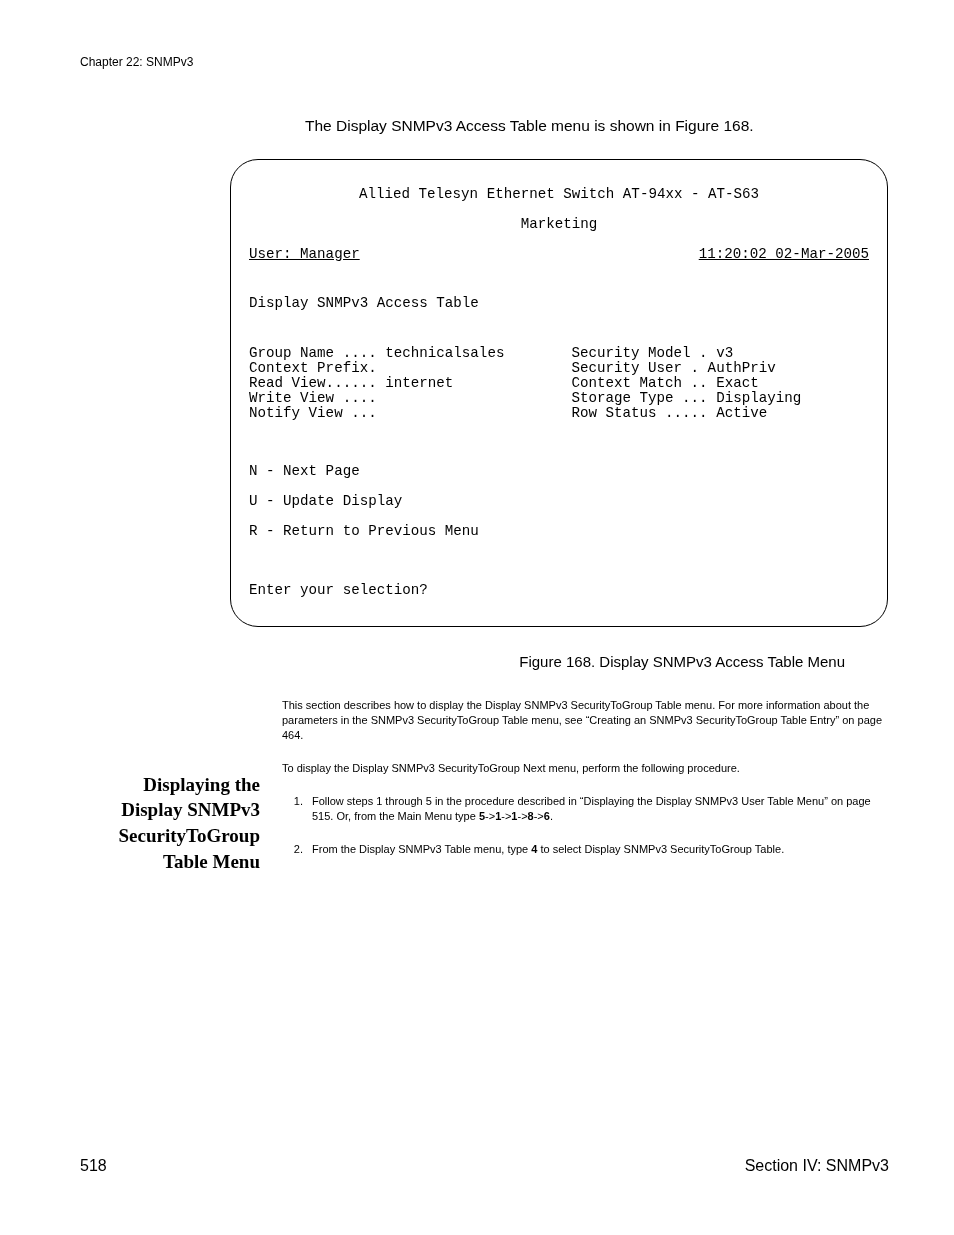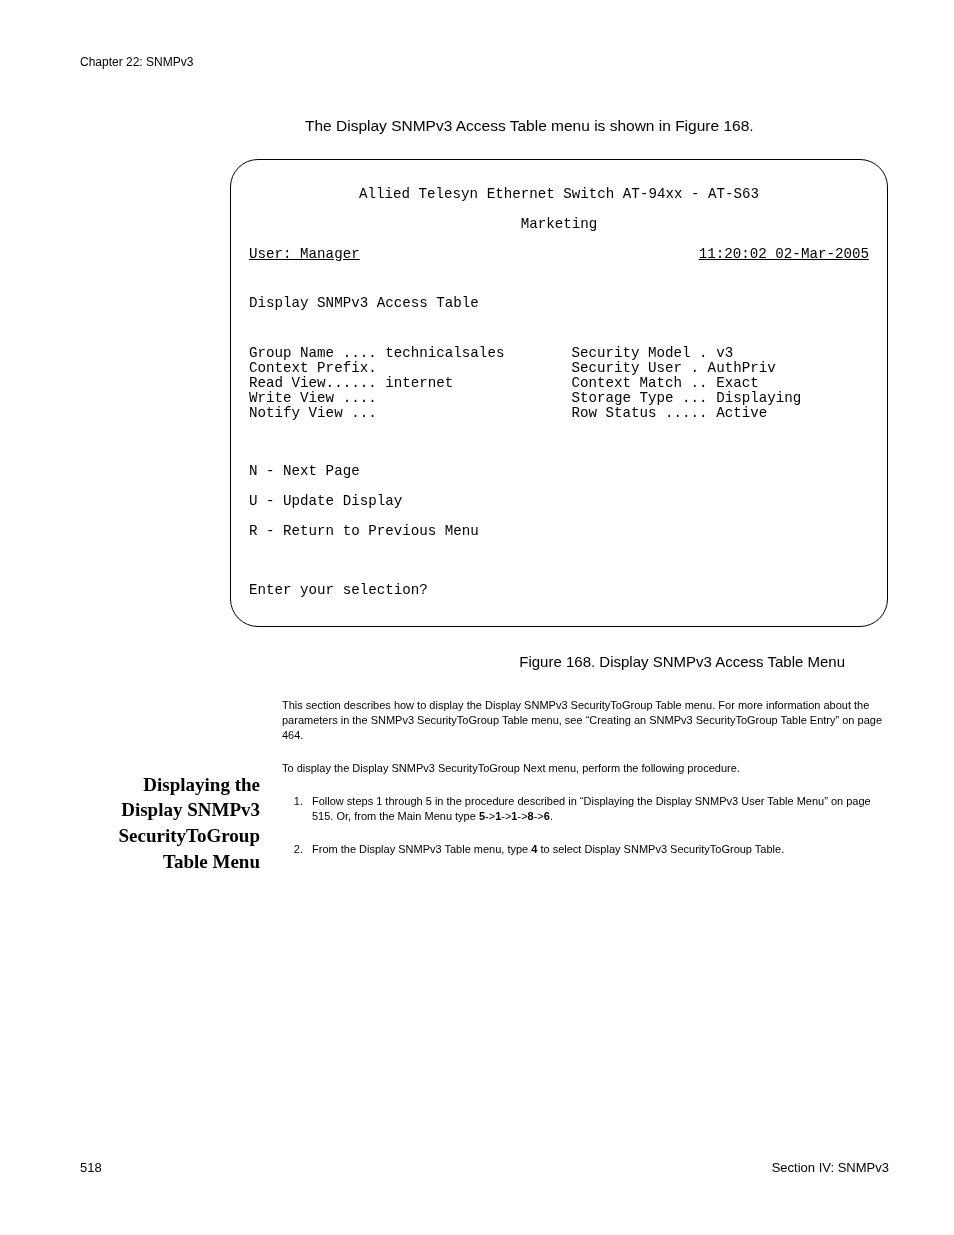--- a/index.html
+++ b/index.html
@@ -87,21 +87,21 @@
     margin-bottom: 18px;
   }
   .bold { font-weight: bold; }
   .footer {
     position: absolute;
     bottom: 60px;
     left: 80px;
     right: 65px;
     display: flex;
     justify-content: space-between;
-    font-size: 13px;
+    font-size: 16px;
   }
 </style>
 </head>
 <body>
 
 <div class="page">
 
   <div class="running-header">Chapter 22: SNMPv3</div>
 
   <div class="intro-line">The Display SNMPv3 Access Table menu is shown in Figure 168.</div>

